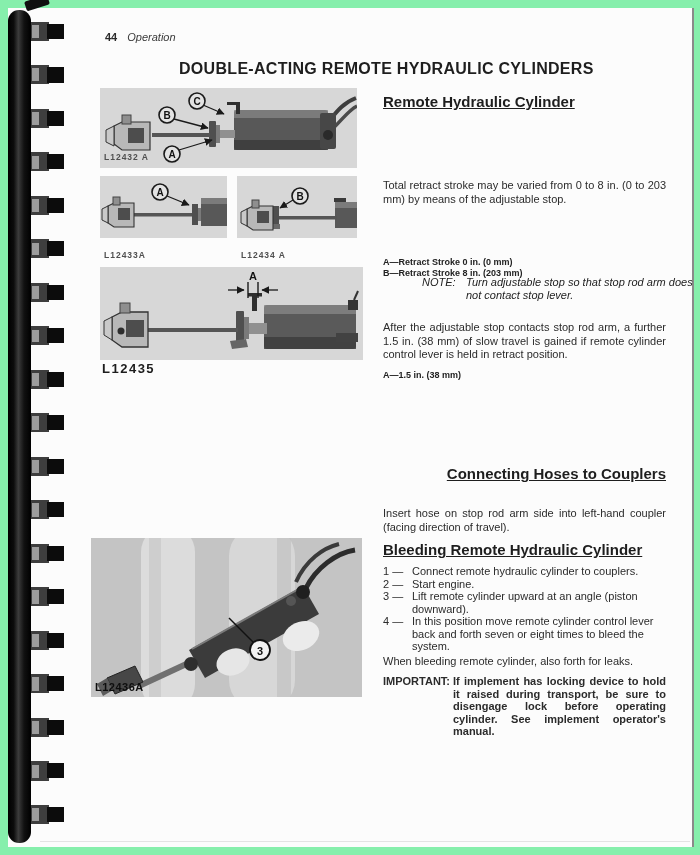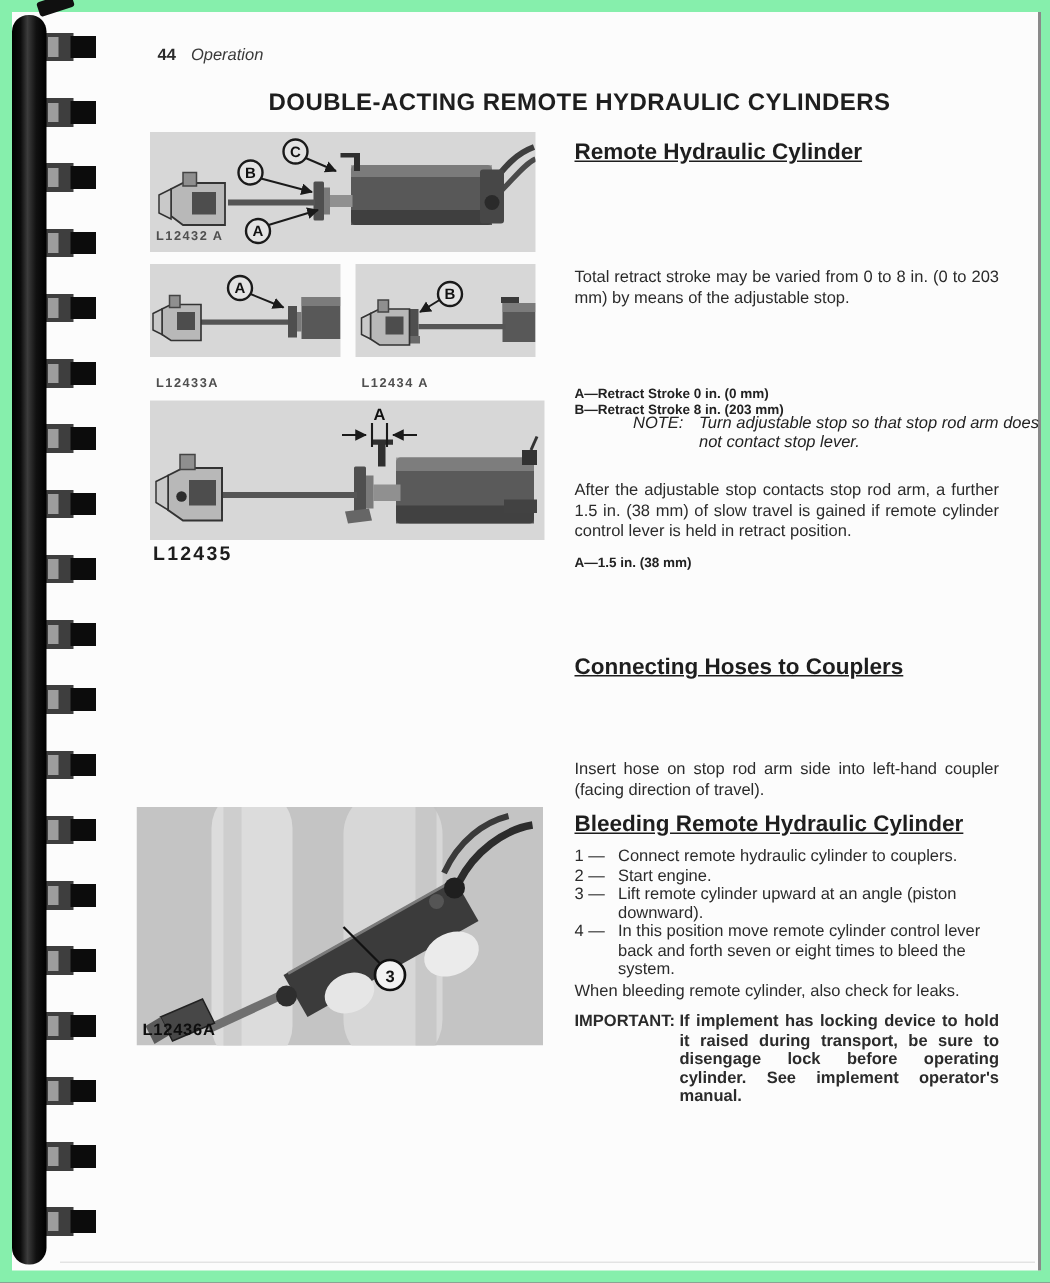--- a/index.html
+++ b/index.html
@@ -212,21 +212,21 @@
 
   <div class="abs rcol note" style="top:276px;">
     <div class="nlabel">NOTE:</div>
     <div>Turn adjustable stop so that stop rod arm does not contact stop lever.</div>
   </div>
 
   <div class="abs rcol body" style="top:309px;margin-top:12px;">After the adjustable stop contacts stop rod arm, a further 1.5 in. (38 mm) of slow travel is gained if remote cylinder control lever is held in retract position.</div>
 
   <div class="abs rcol legend" style="top:370px;">A—1.5 in. (38 mm)</div>
 
-  <div class="abs rcol h2" style="top:436px;">Connecting Hoses to Couplers</div>
+  <div class="abs rcol h2" style="top:465px;text-align:right;">Connecting Hoses to Couplers</div>
   <div class="abs rcol body" style="top:466px;margin-top:41px;">Insert hose on stop rod arm side into left-hand coupler (facing direction of travel).</div>
 
   <div class="abs rcol h2" style="top:541px;">Bleeding Remote Hydraulic Cylinder</div>
 
   <div class="abs rcol steps" style="top:565px;">
     <div class="step">
       <div class="snum">1 —</div>
       <div class="stext">Connect remote hydraulic cylinder to couplers.</div>
     </div>
     <div class="step">
@@ -236,19 +236,19 @@
     <div class="step">
       <div class="snum">3 —</div>
       <div class="stext">Lift remote cylinder upward at an angle (piston downward).</div>
     </div>
     <div class="step">
       <div class="snum">4 —</div>
       <div class="stext">In this position move remote cylinder control lever back and forth seven or eight times to bleed the system.</div>
     </div>
   </div>
 
-  <div class="abs rcol body" style="top:655px;">When bleeding remote cylinder, also check for leaks.</div>
+  <div class="abs rcol body" style="top:655px;">When bleeding remote cylinder, also forth for leaks.</div>
 
   <div class="abs rcol important" style="top:675px;">
     <div class="ilabel">IMPORTANT:</div>
     <div class="itext">If implement has locking device to hold it raised during transport, be sure to disengage lock before operating cylinder. See implement operator's manual.</div>
   </div>
 </div>
 
 </body></html>

